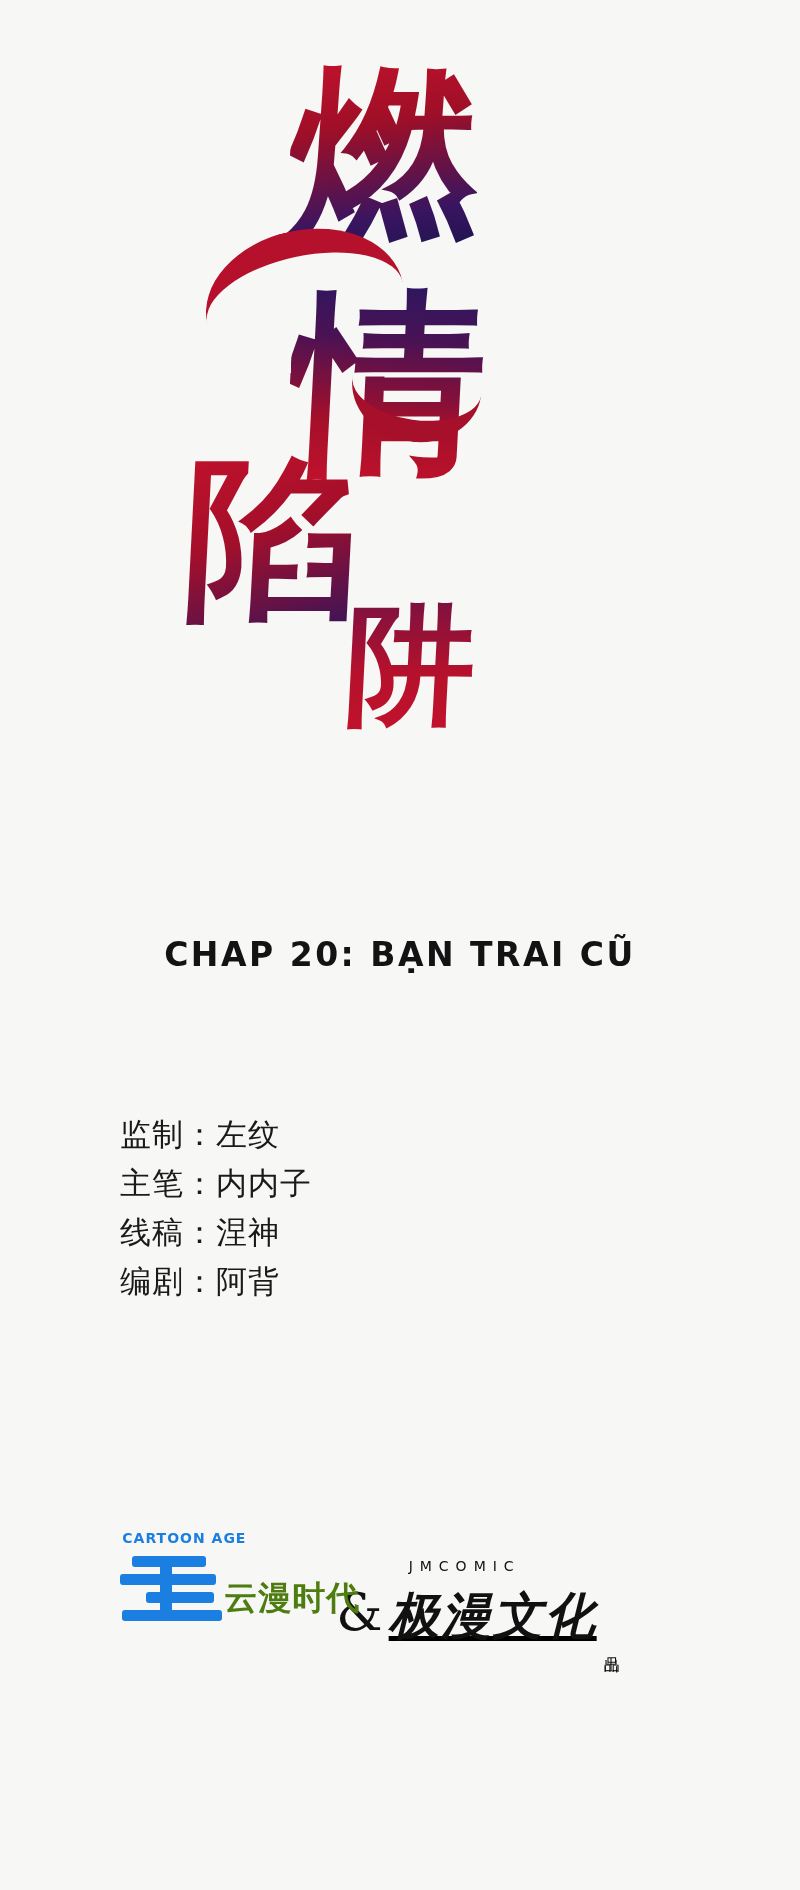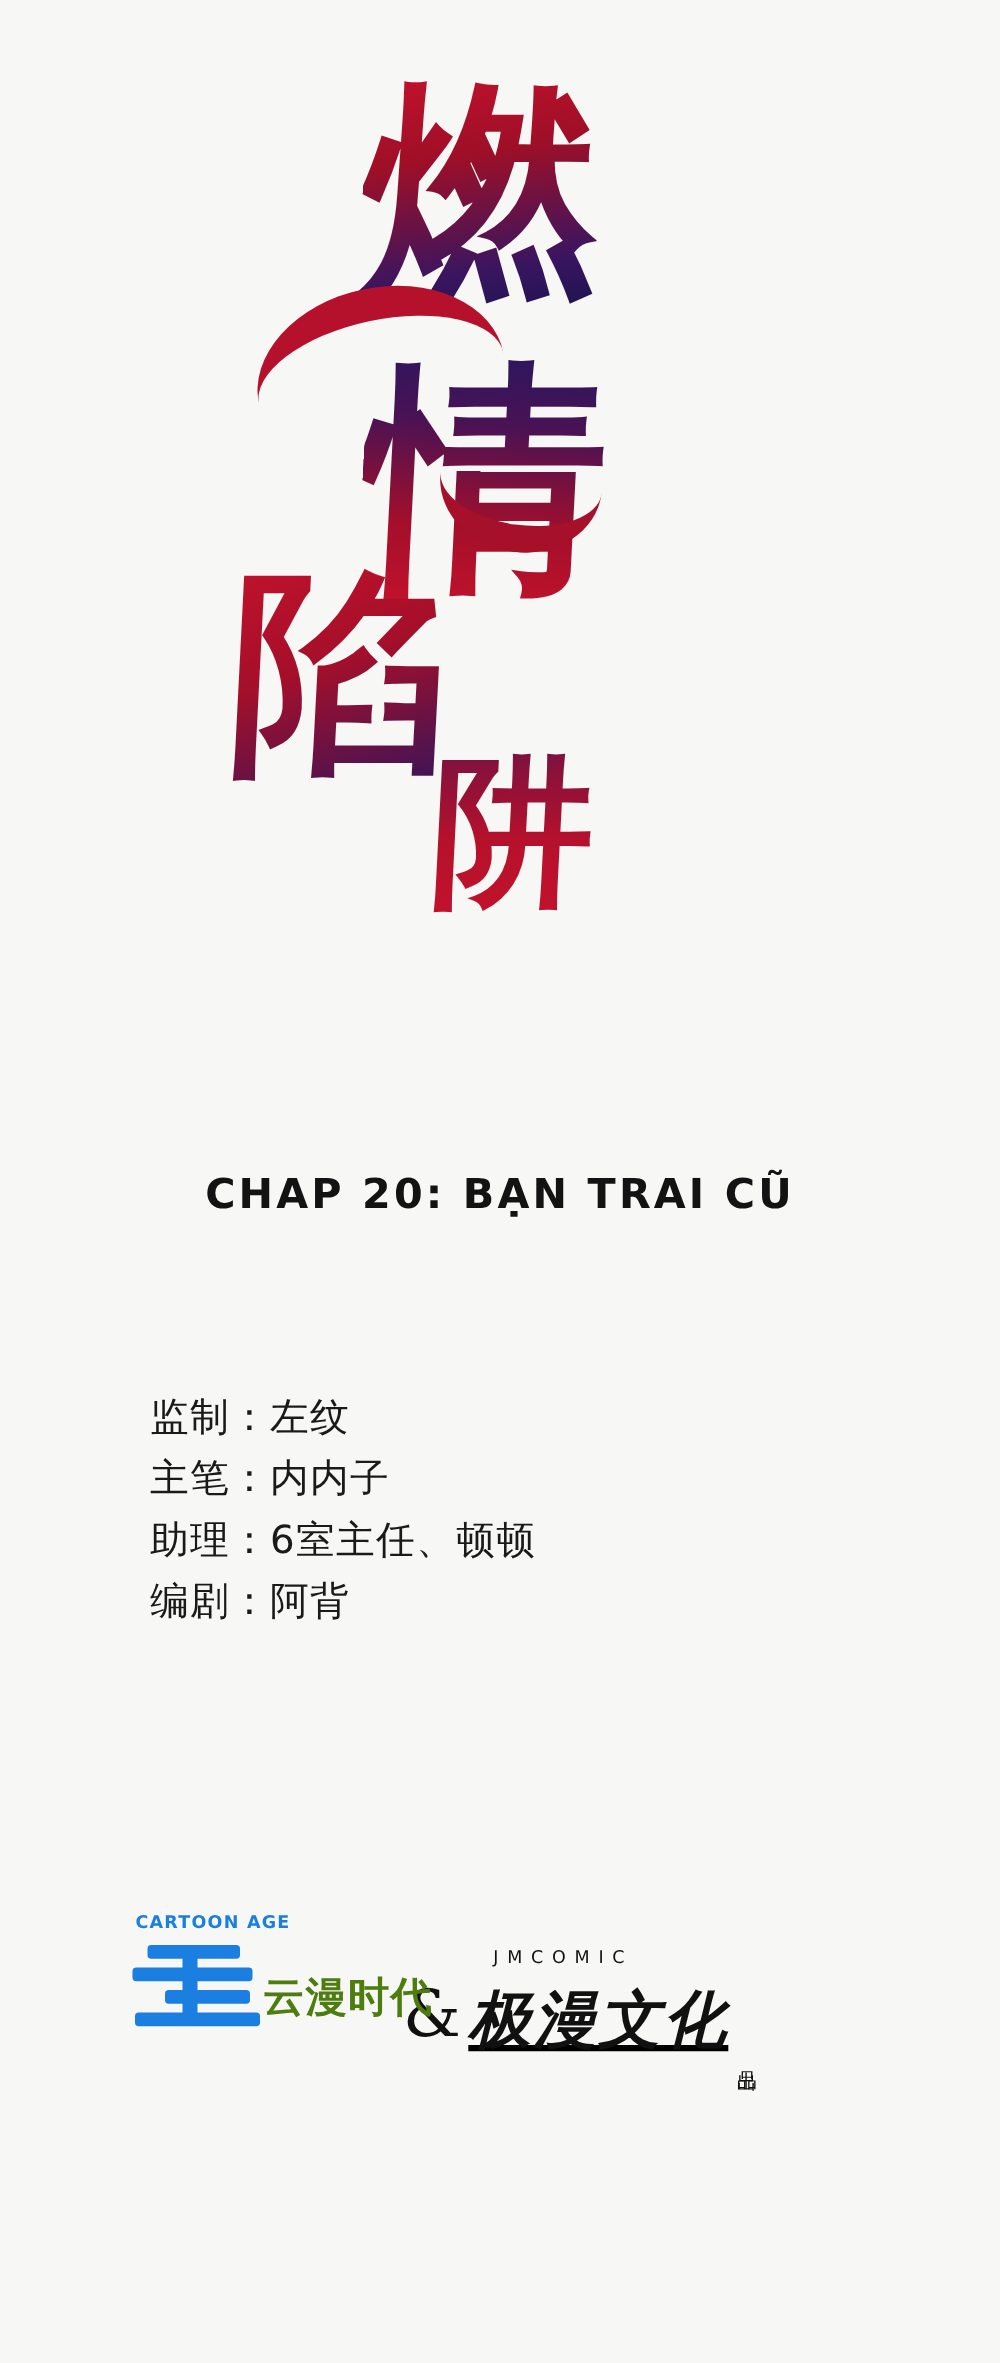--- a/index.html
+++ b/index.html
@@ -128,20 +128,21 @@
 
   
   .footer {
     position: absolute;
     top: 1530px;
     left: 0;
     width: 700px;
     display: flex;
     align-items: flex-end;
     justify-content: center;
+    padding-left: 14px;
   }
   .brand-left {
     position: relative;
     width: 230px;
     height: 120px;
   }
   .brand-left .caution {
     position: absolute;
     left: 16px;
     top: 0px;
@@ -234,21 +235,21 @@
     <span class="swoosh sw2"></span>
     <span class="logo-char ch3">陷</span>
     <span class="logo-char ch4">阱</span>
   </div>
 
   <div class="chapter">CHAP 20: BẠN TRAI CŨ</div>
 
   <div class="credits">
     <div class="credit-line">监制：左纹</div>
     <div class="credit-line">主笔：内内子</div>
-    <div class="credit-line">助理：6室主任、顿顿</div>
+    <div class="credit-line">线稿：涅神</div>
     <div class="credit-line">编剧：阿背</div>
   </div>
 
   <div class="footer">
 
     <div class="brand-left">
       <div class="caution">CARTOON AGE</div>
       <div class="cloud-mark">
         <i class="cm1"></i>
           <i class="cm2"></i>

